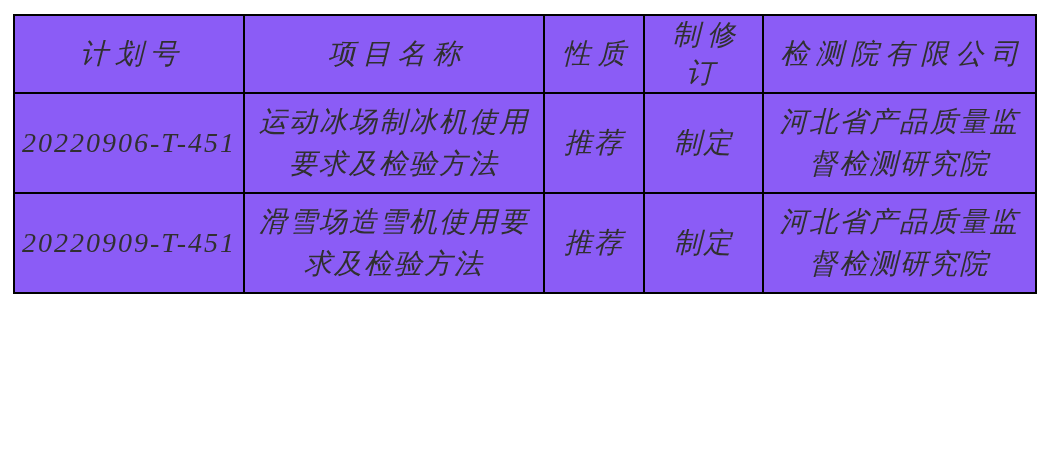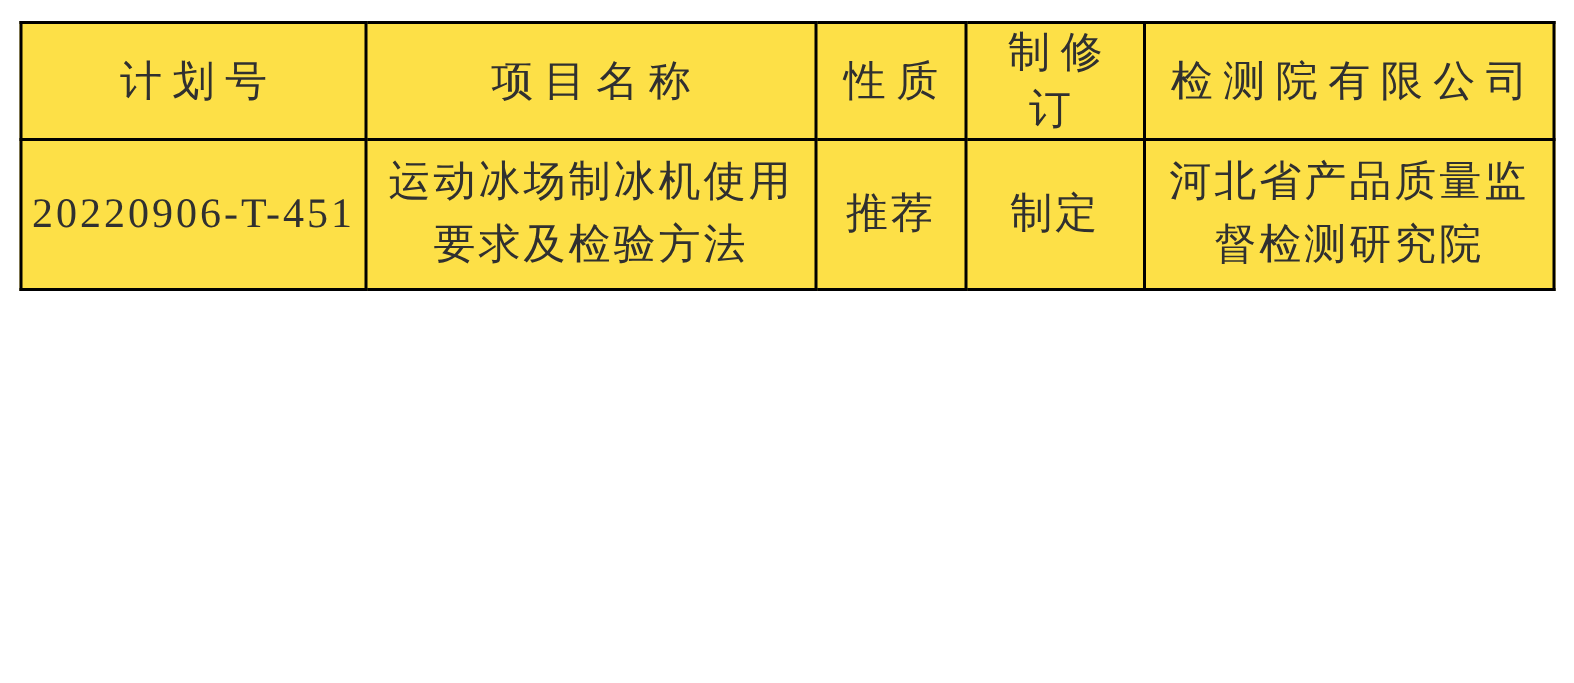--- a/index.html
+++ b/index.html
@@ -18,21 +18,22 @@
     background: #ffffff;
     overflow: hidden;
   }
   table.plan-table {
     position: absolute;
     left: 13px;
     top: 14px;
     width: 1022px;
     border-collapse: collapse;
     table-layout: fixed;
-    background: #fde047;
+    background: #8b5cf6;
+    font-style: italic;
   }
   table.plan-table th,
   table.plan-table td {
     border: 2px solid #000000;
     color: #303030;
     font-size: 28px;
     font-weight: normal;
     padding: 0 6px;
     overflow: hidden;
   }
@@ -91,15 +92,24 @@
     <tbody>
       <tr>
         <td class="cell-plan-no">20220906-T-451</td>
         <td class="cell-project-name">运动冰场制冰机使用
 要求及检验方法</td>
         <td class="cell-nature">推荐</td>
         <td class="cell-revision">制定</td>
         <td class="cell-lead-unit">河北省产品质量监
 督检测研究院</td>
       </tr>
+      <tr>
+        <td class="cell-plan-no">20220909-T-451</td>
+        <td class="cell-project-name">滑雪场造雪机使用要
+求及检验方法</td>
+        <td class="cell-nature">推荐</td>
+        <td class="cell-revision">制定</td>
+        <td class="cell-lead-unit">河北省产品质量监
+督检测研究院</td>
+      </tr>
     </tbody>
   </table>
 </div>
 
 </body></html>

